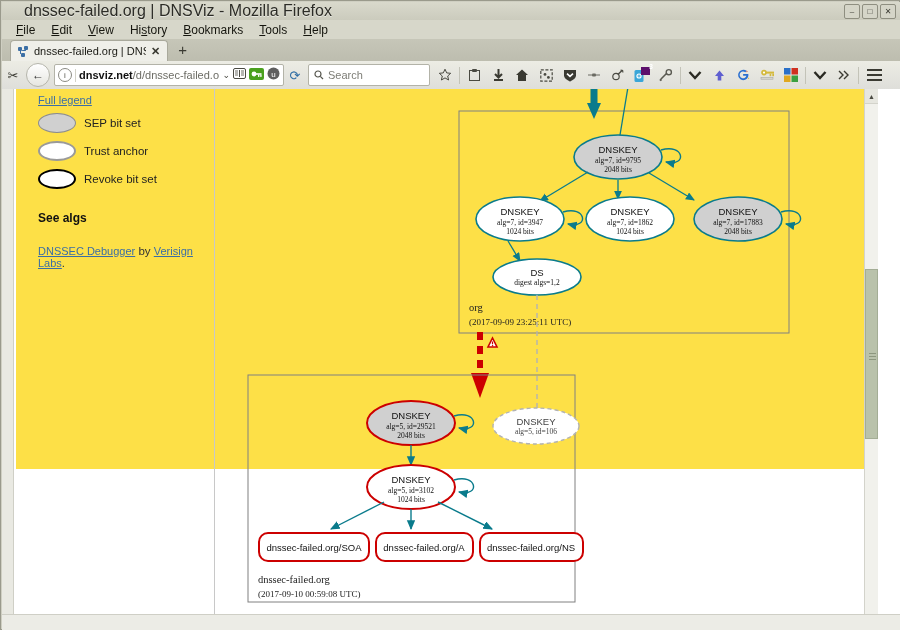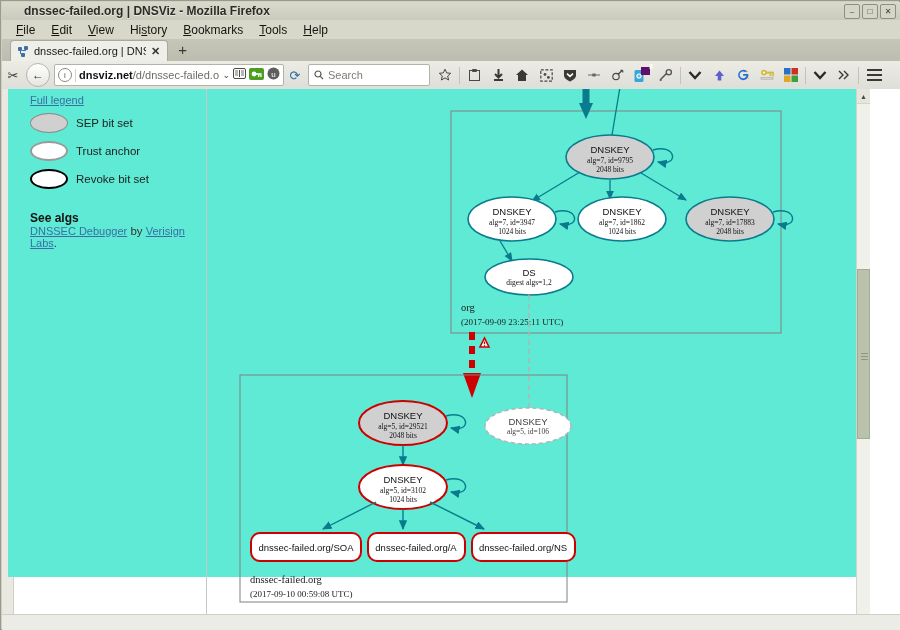--- a/index.html
+++ b/index.html
@@ -12,21 +12,21 @@
        border:1px solid #9a9a8c;background:#cfcfc2;}
 
   
   .titlebar{position:absolute;left:1px;top:1px;width:898px;height:18px;
     background:linear-gradient(to bottom,#d9d9cc 0%,#cbcbbd 100%);
     border-bottom:1px solid #b6b6a8;display:flex;align-items:center;}
   .tb-icon{width:14px;height:14px;margin-left:4px;margin-right:4px;position:relative;flex:0 0 auto;}
   .ff-logo{width:13px;height:13px;border-radius:50%;
     background:radial-gradient(circle at 35% 35%,#ffd36b 0%,#f58220 45%,#d94f12 80%,#a33108 100%);
     box-shadow:inset 0 0 1px #7a2406;}
-  .tb-title{font-size:12px;font-weight:bold;color:#2c2c26;white-space:nowrap;
+  .tb-title{font-size:16px;font-weight:normal;color:#2c2c26;white-space:nowrap;
     text-shadow:0 1px 0 rgba(255,255,255,.55);}
   .tb-btns{position:absolute;right:4px;top:2px;display:flex;gap:2px;}
   .tb-btn{width:14px;height:13px;border:1px solid #8e8e80;background:#d5d5c8;
     border-radius:2px;display:flex;align-items:center;justify-content:center;
     font-size:8px;color:#3a3a32;line-height:1;}
 
   
   .menubar{position:absolute;left:1px;top:19px;width:898px;height:19px;
     background:#d7d7ca;border-bottom:1px solid #c2c2b4;display:flex;align-items:center;padding-left:6px;}
   .menu-item{font-size:12px;color:#16160f;padding:2px 8px;white-space:nowrap;}
@@ -69,34 +69,34 @@
   .tool-icons{display:flex;align-items:center;gap:0px;margin-left:3px;}
   .ti{width:24px;height:24px;display:flex;align-items:center;justify-content:center;position:relative;}
   .vsep{width:1px;height:17px;background:#c3c3b8;margin:0 2px;}
   .hamb{width:26px;height:24px;display:flex;flex-direction:column;gap:3px;align-items:center;justify-content:center;}
   .hamb i{width:15px;height:2px;background:#3a3a32;display:block;}
 
   
   .page{position:absolute;left:1px;top:88px;width:898px;height:540px;background:#fff;overflow:hidden;}
   .page-border-l{position:absolute;left:0;top:0;width:12px;height:540px;background:#e9e9e2;
     border-right:1px solid #cfcfc6;box-sizing:border-box;}
-  .content{position:absolute;left:6px;top:0;width:862px;height:488px;background:#5eead4;}
+  .content{position:absolute;left:14px;top:0;width:862px;height:380px;background:#fde047;}
   .divider-v{position:absolute;left:198px;top:0;width:1px;height:540px;background:#c8c8c8;}
 
   
   .sidebar{position:absolute;left:22px;top:4px;width:170px;}
   .lnk{color:#3b6ea5;text-decoration:underline;font-size:11px;}
   .legend-row{display:flex;align-items:center;gap:8px;margin-top:4px;height:24px;}
   .legend-label{font-size:11.5px;color:#222;}
   .ell{width:38px;height:20px;border-radius:50%;box-sizing:border-box;flex:0 0 auto;}
   .ell-sep{background:#d0d0d0;border:1px solid #8c8c8c;}
   .ell-rev{background:#fff;border:2.5px solid #000;}
   .ell-ta{background:#fff;border:2px solid #9a9a9a;}
   .seealso{font-size:12px;font-weight:bold;color:#111;margin-top:20px;}
-  .seealso-line{margin-top:0;font-size:11.5px;color:#333;}
+  .seealso-line{margin-top:20px;font-size:11.5px;color:#333;}
 
   
   .graph{position:absolute;left:0;top:0;width:862px;height:540px;}
   .graph svg{position:absolute;left:0;top:0;}
 
   
   .vscroll{position:absolute;right:0;top:0;width:14px;height:540px;background:#f1f1ec;
     border-left:1px solid #d3d3cb;box-sizing:border-box;}
   .vs-btn{width:13px;height:14px;display:flex;align-items:center;justify-content:center;
     font-size:7px;color:#4a4a42;background:#e6e6df;border-bottom:1px solid #d3d3cb;}

